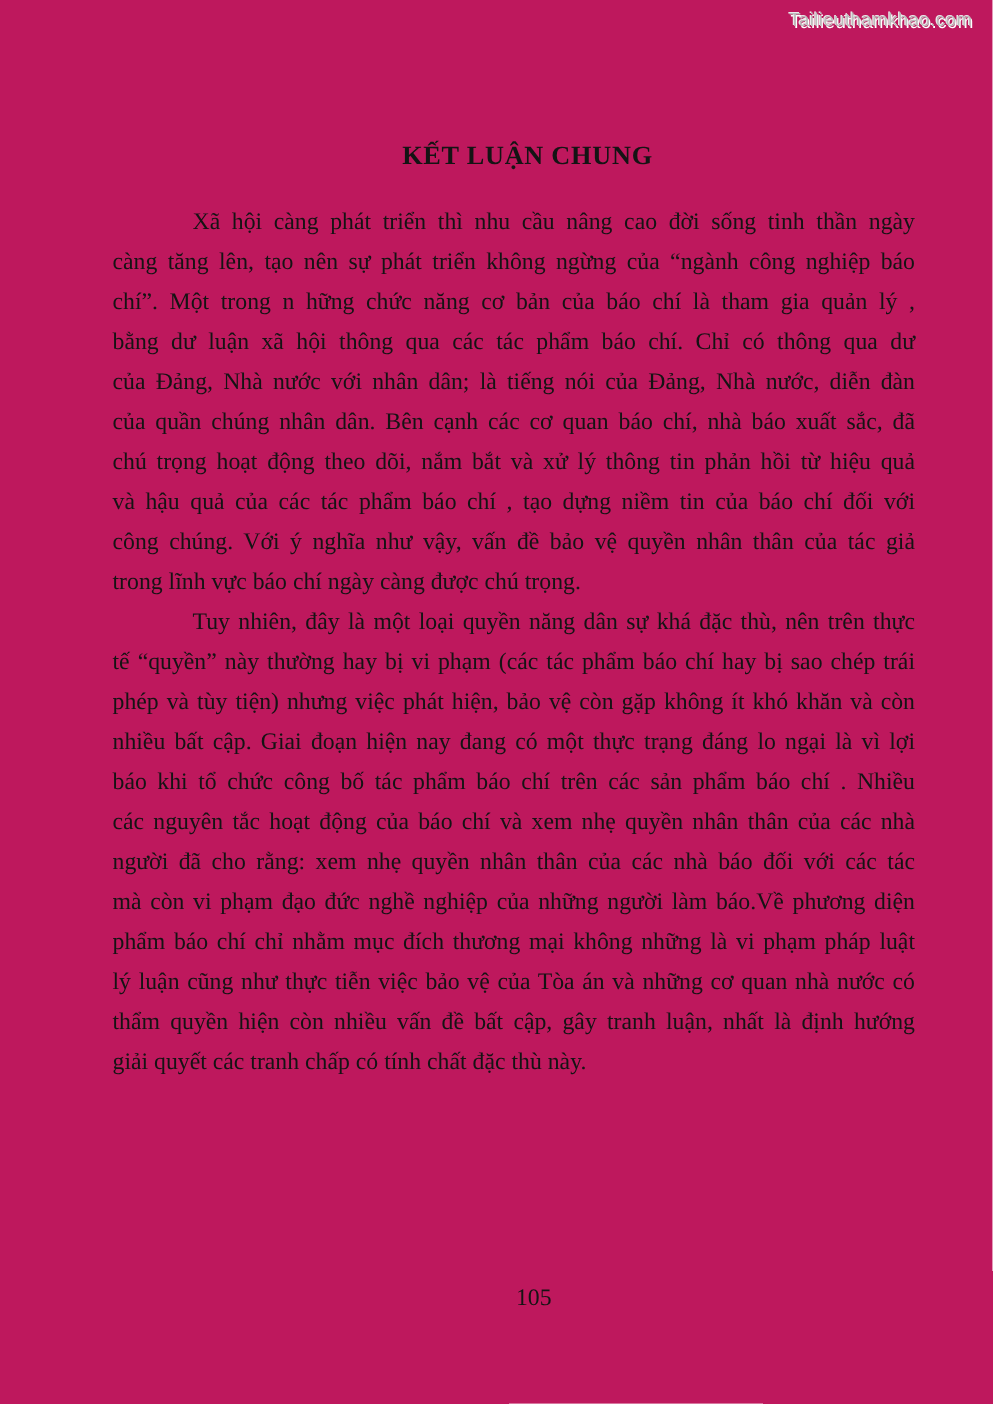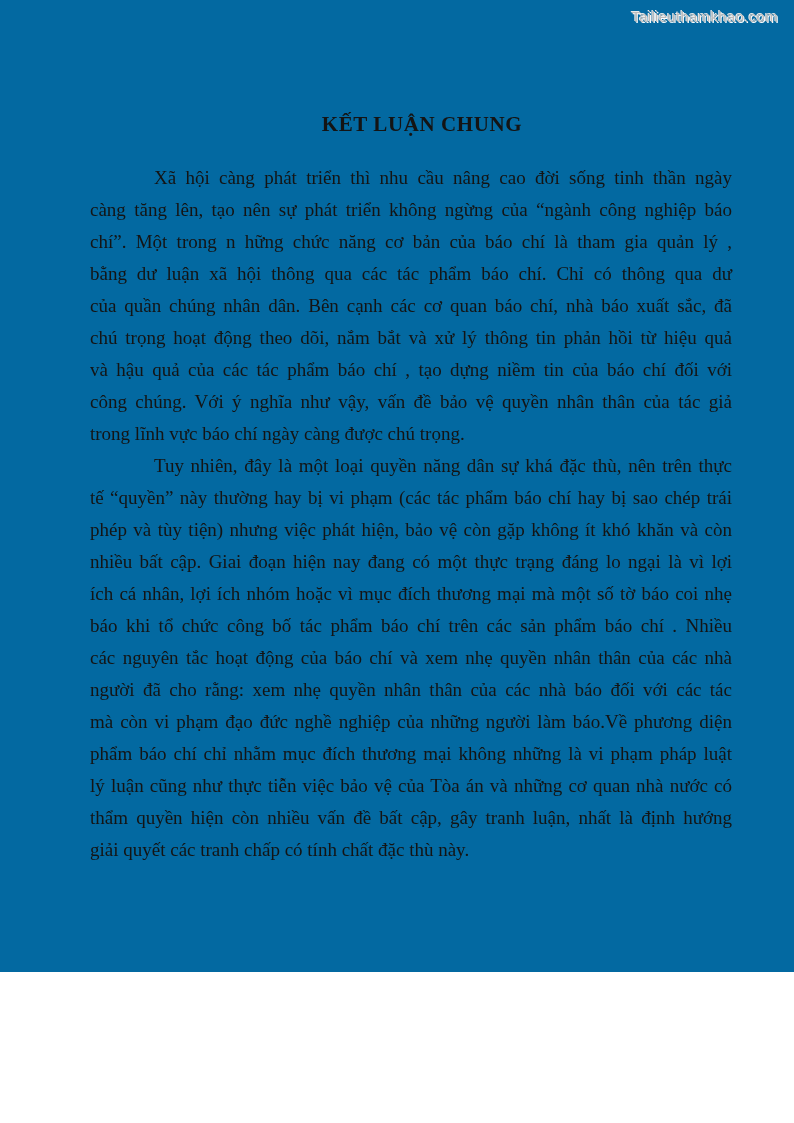--- a/index.html
+++ b/index.html
@@ -1,20 +1,20 @@
 <!DOCTYPE html>
 <html><head>
 <meta charset="utf-8">
 <style>
   html, body { margin: 0; padding: 0; background: #ffffff; }
   .page {
     position: relative;
     width: 794px;
-    height: 972px;
-    background: #0369a1;
+    height: 1123px;
+    background: #be185d;
     font-family: "Liberation Serif", serif;
     color: #141414;
     overflow: hidden;
   }
   .watermark {
     position: absolute;
     top: 8px;
     right: 16px;
     font-family: "Liberation Sans", sans-serif;
     font-size: 15px;
@@ -65,31 +65,31 @@
   <div class="watermark">Tailieuthamkhao.com</div>
 
   <div class="title">KẾT LUẬN CHUNG</div>
 
   <div class="content">
 
     <div class="line first">Xã hội càng phát triển thì nhu cầu nâng cao đời sống tinh thần ngày</div>
     <div class="line">càng tăng lên, tạo nên sự phát triển không ngừng của “ngành công nghiệp báo</div>
     <div class="line">chí”. Một trong n hững chức năng cơ bản của báo chí là tham gia quản lý ,</div>
     <div class="line">bằng dư luận xã hội thông qua các tác phẩm báo chí. Chỉ có thông qua dư</div>
+    <div class="line">của Đảng, Nhà nước với nhân dân; là tiếng nói của Đảng, Nhà nước, diễn đàn</div>
     <div class="line">của quần chúng nhân dân. Bên cạnh các cơ quan báo chí, nhà báo xuất sắc, đã</div>
     <div class="line">chú trọng hoạt động theo dõi, nắm bắt và xử lý thông tin phản hồi từ hiệu quả</div>
     <div class="line">và hậu quả của các tác phẩm báo chí , tạo dựng niềm tin của báo chí đối với</div>
     <div class="line">công chúng. Với ý nghĩa như vậy, vấn đề bảo vệ quyền nhân thân của tác giả</div>
     <div class="line last">trong lĩnh vực báo chí ngày càng được chú trọng.</div>
 
     <div class="line first">Tuy nhiên, đây là một loại quyền năng dân sự khá đặc thù, nên trên thực</div>
     <div class="line">tế “quyền” này thường hay bị vi phạm (các tác phẩm báo chí hay bị sao chép trái</div>
     <div class="line">phép và tùy tiện) nhưng việc phát hiện, bảo vệ còn gặp không ít khó khăn và còn</div>
     <div class="line">nhiều bất cập. Giai đoạn hiện nay đang có một thực trạng đáng lo ngại là vì lợi</div>
-    <div class="line">ích cá nhân, lợi ích nhóm hoặc vì mục đích thương mại mà một số tờ báo coi nhẹ</div>
     <div class="line">báo khi tổ chức công bố tác phẩm báo chí trên các sản phẩm báo chí . Nhiều</div>
     <div class="line">các nguyên tắc hoạt động của báo chí và xem nhẹ quyền nhân thân của các nhà</div>
     <div class="line">người đã cho rằng: xem nhẹ quyền nhân thân của các nhà báo đối với các tác</div>
     <div class="line">mà còn vi phạm đạo đức nghề nghiệp của những người làm báo.Về phương diện</div>
     <div class="line">phẩm báo chí chỉ nhằm mục đích thương mại không những là vi phạm pháp luật</div>
     <div class="line">lý luận cũng như thực tiễn việc bảo vệ của Tòa án và những cơ quan nhà nước có</div>
     <div class="line">thẩm quyền hiện còn nhiều vấn đề bất cập, gây tranh luận, nhất là định hướng</div>
     <div class="line last">giải quyết các tranh chấp có tính chất đặc thù này.</div>
   </div>
 

